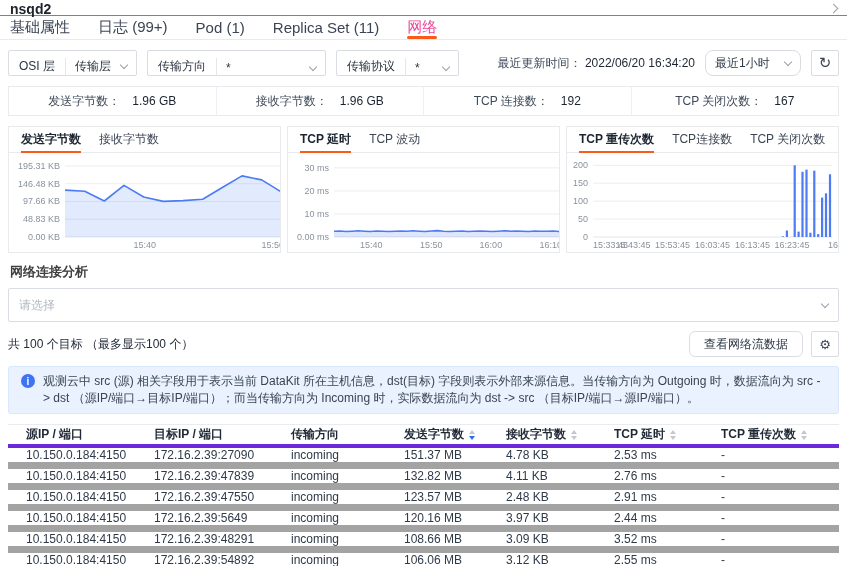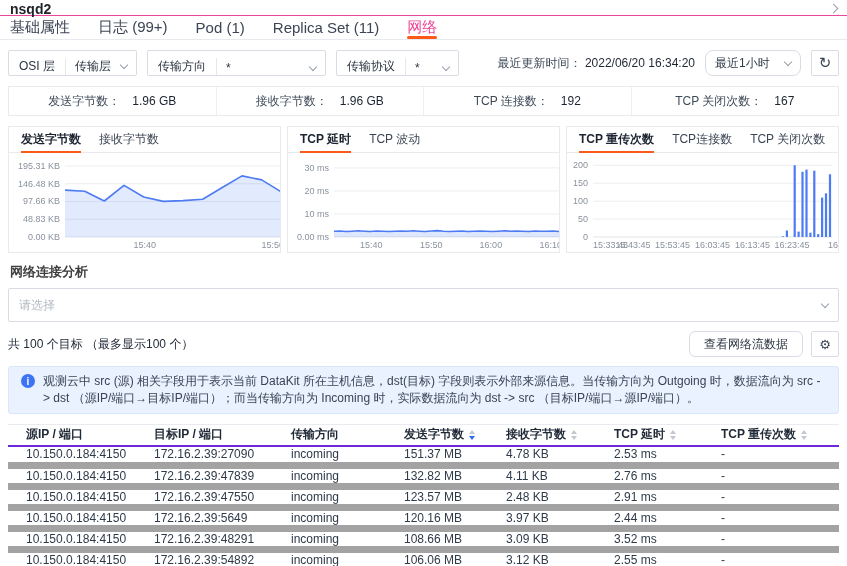--- a/index.html
+++ b/index.html
@@ -46,21 +46,21 @@
   .targets-text{color:#232c38}
   .flow-btn{margin-left:auto;border:1px solid var(--ctl-border);border-radius:6px;height:26px;padding:0 14px;
             background:#fff;color:#2b3442;font-size:12px;cursor:pointer;font-family:inherit}
   .gear-btn{border:1px solid var(--ctl-border);border-radius:2px;height:26px;width:28px;display:flex;
             align-items:center;justify-content:center;font-size:13px;color:#3c4554;cursor:pointer;background:#fff}
   .notice{margin:0 8px 10px;background:#e9f2fe;border:1px solid #d9e7fc;border-radius:3px;padding:6px 12px;
           display:flex;gap:8px;color:#3a4454;line-height:17px}
   .notice-icon{flex:none;width:14px;height:14px;border-radius:50%;background:#3d74f6;color:#fff;font-size:10px;
                font-weight:bold;display:flex;align-items:center;justify-content:center;margin-top:1px}
   table{width:831px;margin:0 8px;border-collapse:collapse;font-size:12px;table-layout:fixed}
-  thead th{border-top:1px solid #e9ebf0;border-bottom:2px solid #6d28d9;height:21px;text-align:left;
+  thead th{border-top:1px solid #e9ebf0;border-bottom:4px solid #6d28d9;height:21px;text-align:left;
            padding:0 8px;color:#1f2835;font-weight:bold;white-space:nowrap;overflow:hidden}
   tbody td{border-bottom:7px solid #a3a3a3;height:20px;padding:0 8px;color:#2f3a49;white-space:nowrap;overflow:hidden}
   th:first-child,td:first-child{padding-left:18px}
   .sorter{display:inline-flex;flex-direction:column;margin-left:5px;vertical-align:middle;gap:2px}
   .caret{width:0;height:0;border-left:3.5px solid transparent;border-right:3.5px solid transparent;display:block}
   .caret.up{border-bottom:4px solid #c3c8d0}
   .caret.down{border-top:4px solid #c3c8d0}
   .caret.down.on{border-top-color:var(--sort-on)}
 </style>
 </head>

